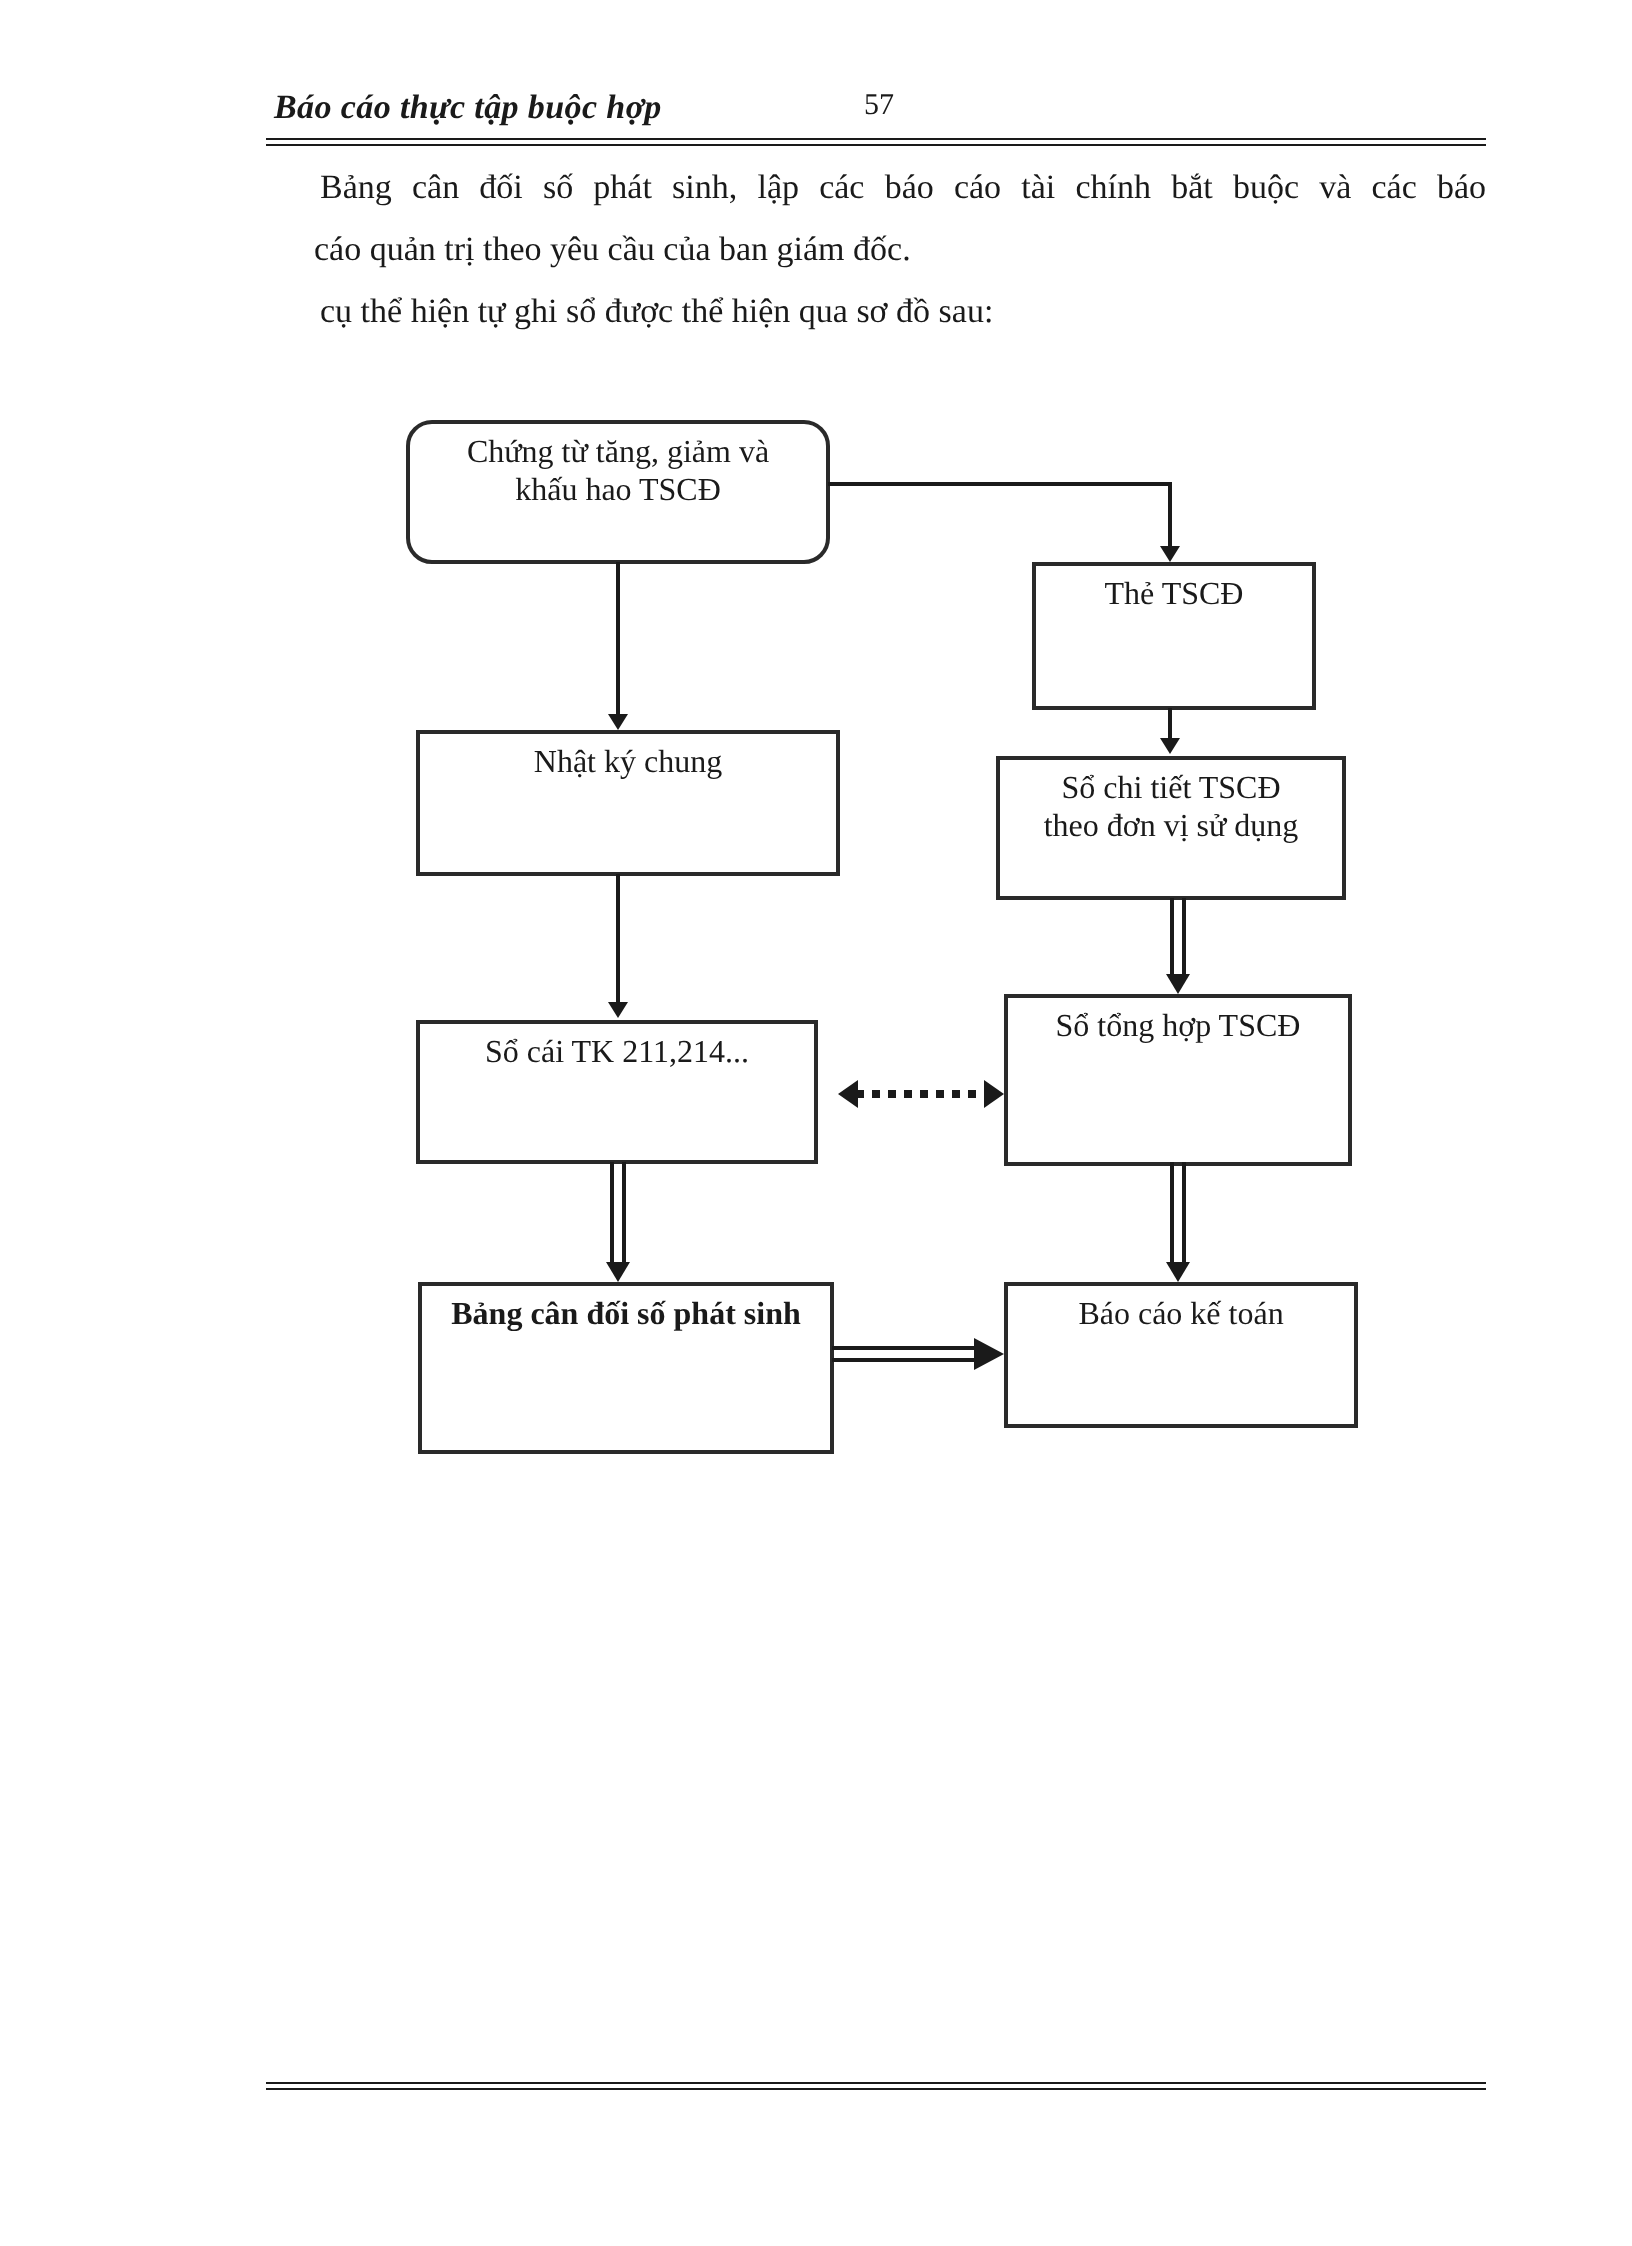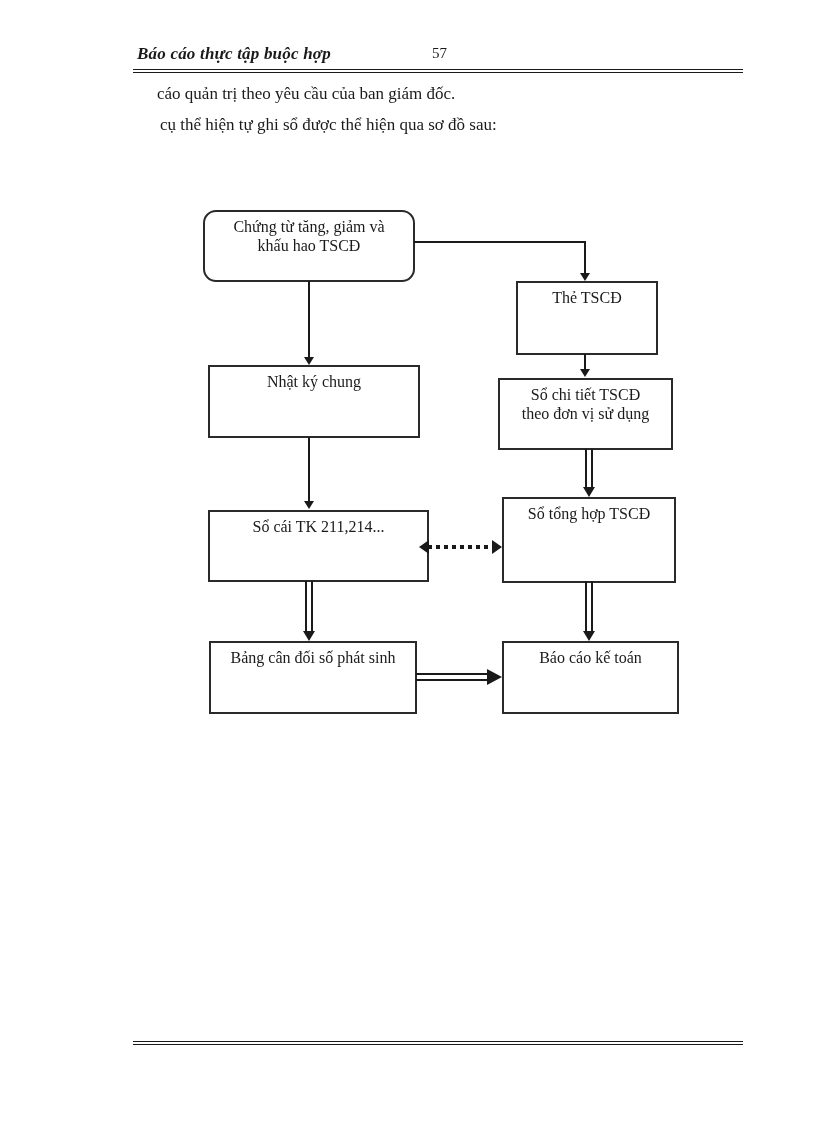--- a/index.html
+++ b/index.html
@@ -49,23 +49,23 @@
     text-align:center;
     font-size:16px; line-height:19px;
     padding-top:5px;
     background:#ffffff;
   }
   .flabel { white-space:pre-line; }
   .b1 { left:203px; top:210px; width:212px; height:72px;border-radius:13px; }
   .b2 { left:516px; top:281px; width:142px; height:74px; }
   .b3 { left:208px; top:365px; width:212px; height:73px; }
   .b4 { left:498px; top:378px; width:175px; height:72px; }
-  .b5 { left:208px; top:510px; width:221px; height:72px; }
+  .b5 { left:208px; top:510px; width:201px; height:72px; }
   .b6 { left:502px; top:497px; width:174px; height:86px; }
-  .b7 { left:209px; top:641px; width:208px; height:73px; }
+  .b7 { left:209px; top:641px; width:208px; height:86px;font-weight:bold; }
   .b8 { left:502px; top:641px; width:177px; height:73px; }
 
   
   .ln-v  { position:absolute; width:0; border-left:2px solid #1a1a1a; }
   .ln-h  { position:absolute; height:0; border-top:2px solid #1a1a1a; }
   .dbl-v { position:absolute; width:4px; border-left:2px solid #1a1a1a; border-right:2px solid #1a1a1a; }
   .dbl-h { position:absolute; height:4px; border-top:2px solid #1a1a1a; border-bottom:2px solid #1a1a1a; }
   .tri-down {
     position:absolute; width:0; height:0;
     border-left:5px solid transparent; border-right:5px solid transparent;
@@ -129,20 +129,21 @@
 </head>
 <body>
 
 <div class="page">
 
   <div class="hdr-title">Báo cáo thực tập buộc hợp</div>
   <div class="hdr-pagenum">57</div>
   <div class="rule rule-top"></div>
 
   <div class="body-text">
+    <div class="p1l1">Bảng cân đối số phát sinh, lập các báo cáo tài chính bắt buộc và các báo</div>
     <div class="p1l2">cáo quản trị theo yêu cầu của ban giám đốc.</div>
     <div class="p2">cụ thể hiện tự ghi sổ được thể hiện qua sơ đồ sau:</div>
   </div>
 
   <div class="fbox b1">
     <span class="flabel">Chứng từ tăng, giảm  và
 khấu hao TSCĐ</span>
   </div>
   <div class="fbox b2">
     <span class="flabel">Thẻ TSCĐ</span>

